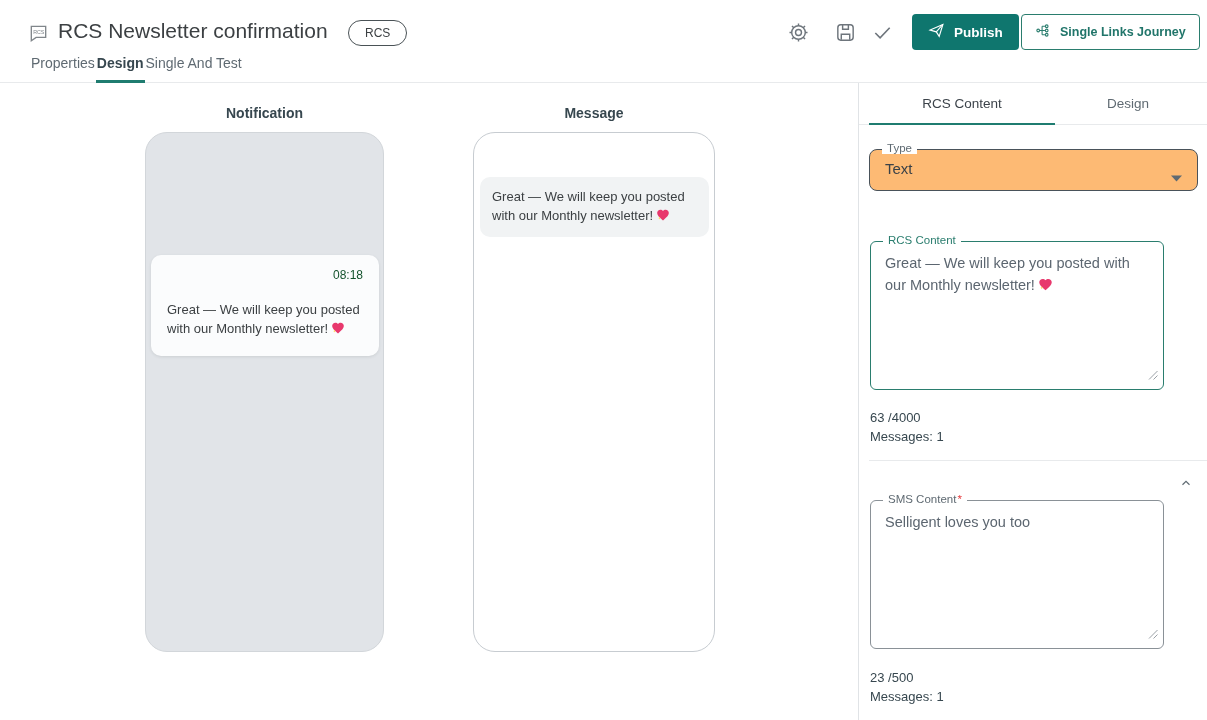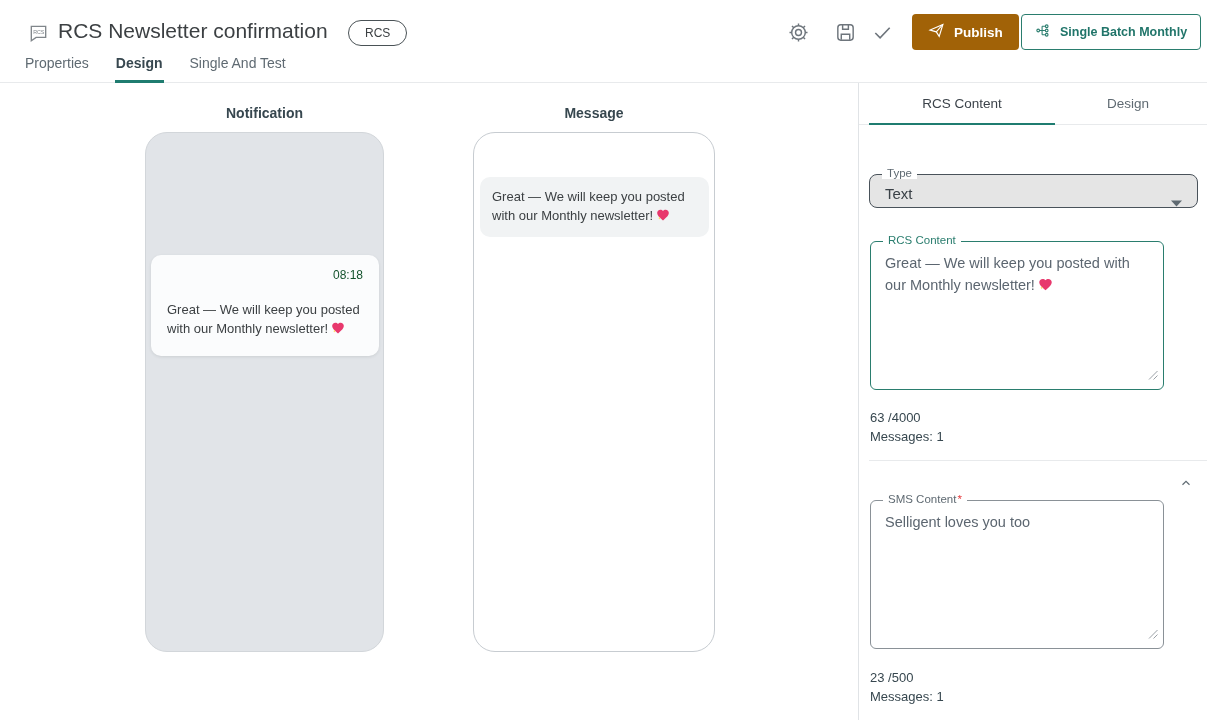--- a/index.html
+++ b/index.html
@@ -13,27 +13,27 @@
             background:#fff; border-bottom:1px solid #e8eaec; z-index:5; }
   .rcs-app-icon { position:absolute; left:27px; top:22px; }
   .page-title { position:absolute; left:58px; top:19px; font-size:21px; font-weight:400; color:#3c4043; white-space:nowrap; }
   .channel-badge { position:absolute; left:348px; top:20px; height:26px; line-height:24px;
                    padding:0 16px; border:1px solid #4a5256; border-radius:14px;
                    font-size:12px; color:#3c4043; background:#fff; }
   .icon-btn { position:absolute; top:21px; width:24px; height:24px; background:none; border:none; cursor:pointer; padding:0; }
   .icon-gear { left:786px; } .icon-save { left:833px; } .icon-check { left:870px; }
   .btn-publish { position:absolute; left:912px; top:14px; height:36px; padding:0 16px;
                  display:inline-flex; align-items:center; gap:9px;
-                 background:#a16207; color:#fff; border:none; border-radius:4px;
+                 background:#0f766e; color:#fff; border:none; border-radius:4px;
                  font-family:inherit; font-size:13.5px; font-weight:bold; cursor:pointer; }
   .btn-sbj { position:absolute; left:1021px; top:14px; height:36px; padding:0 13px;
              display:inline-flex; align-items:center; gap:8px; background:#fff;
              color:#21756a; border:1px solid #2a7d6e; border-radius:4px;
              font-family:inherit; font-size:12.5px; font-weight:bold; cursor:pointer; }
-  .main-tabs { position:absolute; left:24px; top:53px; display:flex; gap:25px; }
+  .main-tabs { position:absolute; left:30px; top:53px; display:flex; }
   .main-tab { background:none; border:none; font-family:inherit; font-size:14px;
               color:#5f6a72; padding:2px 1px 9px; cursor:pointer; border-bottom:3px solid transparent; }
   .main-tab.active { color:#37474f; font-weight:bold; border-bottom-color:#1f7c70; }
   
   .canvas { position:absolute; left:0; top:83px; width:858px; height:637px; background:#fff;margin-top:20px; }
   .col-label { position:absolute; top:2px; font-size:14px; font-weight:bold; color:#37474f; text-align:center; }
   .col-label.notif { left:145px; width:239px; }
   .col-label.msg   { left:473px; width:242px; }
   .phone { position:absolute; top:29px; height:520px; border-radius:22px; }
   .phone-notif { left:145px; width:239px; background:#e1e4e8; border:1px solid #d2d6da; }
@@ -49,22 +49,22 @@
   .panel { position:absolute; left:858px; top:83px; width:349px; height:637px;
            background:#fff; border-left:1px solid #e0e3e6; }
   .panel-tabs { position:absolute; left:0; top:0; width:100%; height:42px; border-bottom:1px solid #e8eaec; }
   .ptab { position:absolute; top:0; height:41px; display:flex; align-items:center; justify-content:center;
           background:none; border:none; font-family:inherit; font-size:13.5px; cursor:pointer; }
   .ptab.rcs { left:10px; width:186px; color:#3c434a; }
   .ptab.links { left:196px; width:146px; color:#5f6a72; }
   .ptab-indicator { position:absolute; left:10px; top:40px; width:186px; height:2px; background:#1f7c70; }
   .float-label { position:absolute; top:-8px; left:12px; background:#fff; padding:0 5px;
                  font-size:11.5px; color:#5f6a72; white-space:nowrap; }
-  .field-select { position:absolute; left:10px; top:66px; width:329px; height:34px;
-                  border:1px solid #49525a; border-radius:8px; background:#e5e5e5; cursor:pointer;margin-top:25px; }
+  .field-select { position:absolute; left:10px; top:66px; width:329px; height:42px;
+                  border:1px solid #49525a; border-radius:8px; background:#fdba74; cursor:pointer; }
   .select-value { position:absolute; left:15px; top:10px; font-size:15px; color:#3a4147; }
   .select-arrow { position:absolute; right:15px; top:18px; }
   .ta { position:absolute; left:11px; width:294px; height:149px; border-radius:6px; background:#fff; cursor:text; }
   .ta-rcs { top:158px; border:1px solid #2a7d6e; }
   .ta-rcs .float-label { color:#2a7d6e; }
   .ta-sms { top:417px; border:1px solid #8a9197; }
   .ta-text { position:absolute; left:14px; top:10px; right:13px; font-size:14.5px; line-height:22px; color:#5c6670; }
   .resize-handle { position:absolute; right:5px; bottom:5px; cursor:nwse-resize; }
   .counter { position:absolute; left:11px; font-size:13px; color:#37474f; }
   .c-rcs-count { top:327px; } .c-rcs-msg { top:346px; }
@@ -128,21 +128,21 @@
     <button class="btn-sbj">
       <span>
         <svg width="17" height="17" viewBox="0 0 24 24" fill="none" stroke="#2a7d6e" stroke-width="1.5">
           <circle cx="4.5" cy="12" r="1.9"></circle>
           <path d="M6.4 12h3.6M10 6h4M10 12h4M10 18h4M10 6v12"></path>
           <circle cx="16.5" cy="6" r="1.9"></circle>
           <circle cx="16.5" cy="12" r="1.9"></circle>
           <circle cx="16.5" cy="18" r="1.9"></circle>
         </svg>
       </span>
-      <span>Single Batch Monthly</span>
+      <span>Single Links Journey</span>
     </button>
 
     <nav class="main-tabs">
       <button class="main-tab">Properties</button>
       <button class="main-tab active">Design</button>
       <button class="main-tab">Single And Test</button>
     </nav>
   </div>
 
   <div class="canvas">

